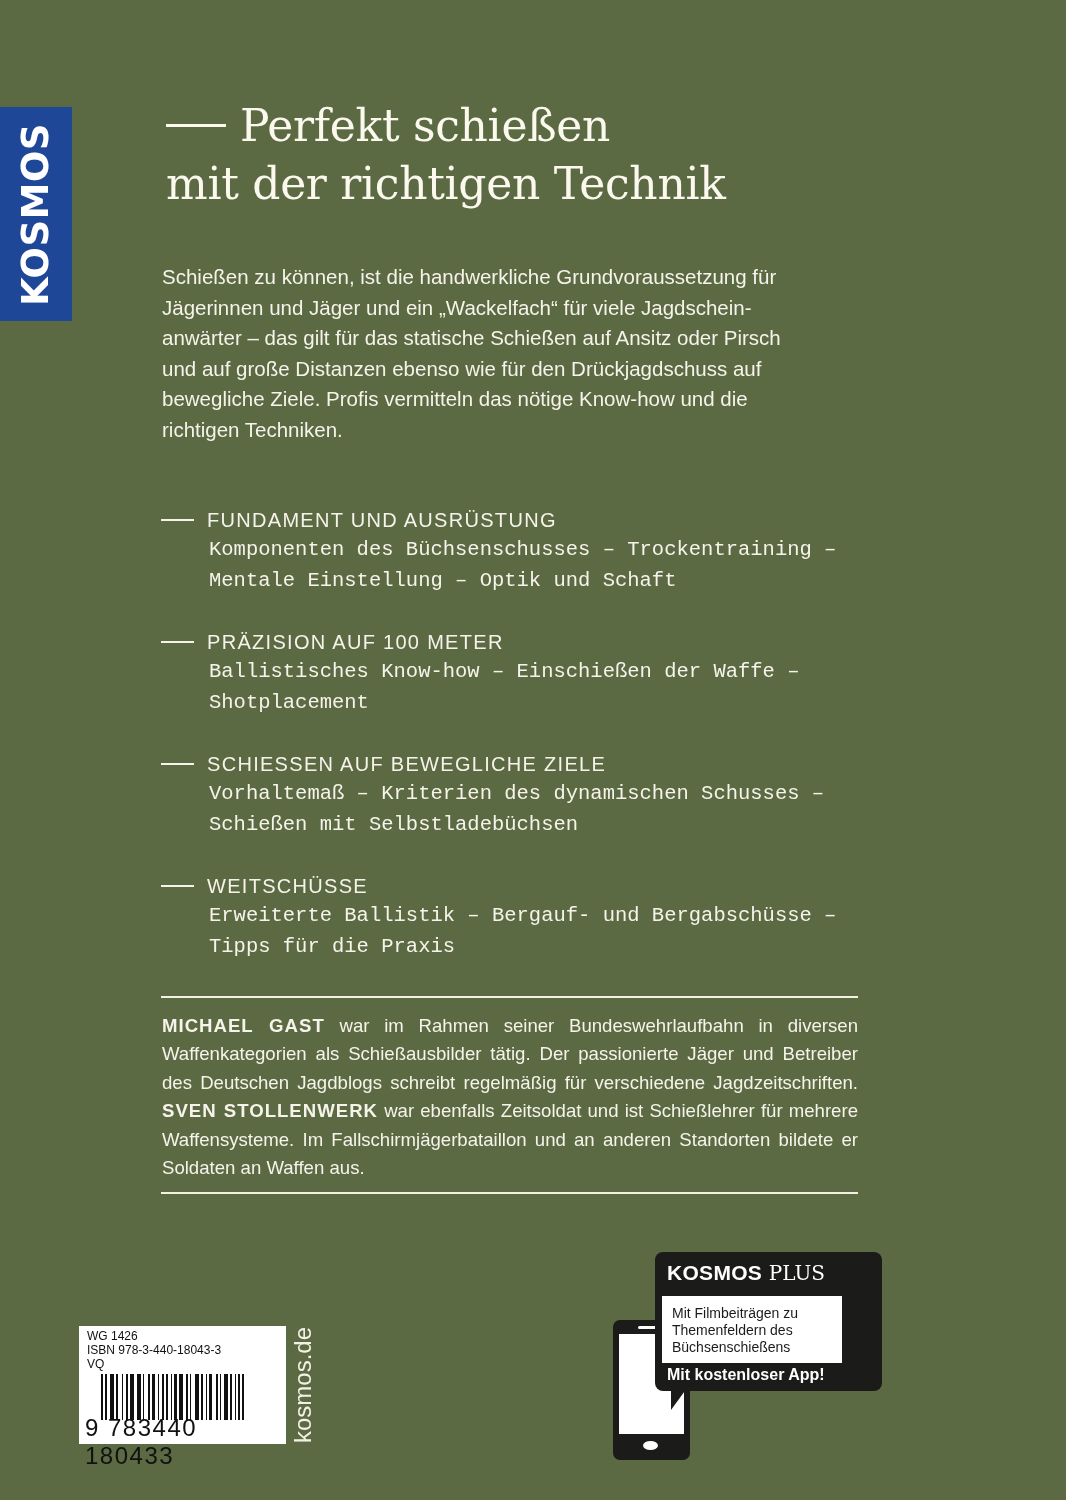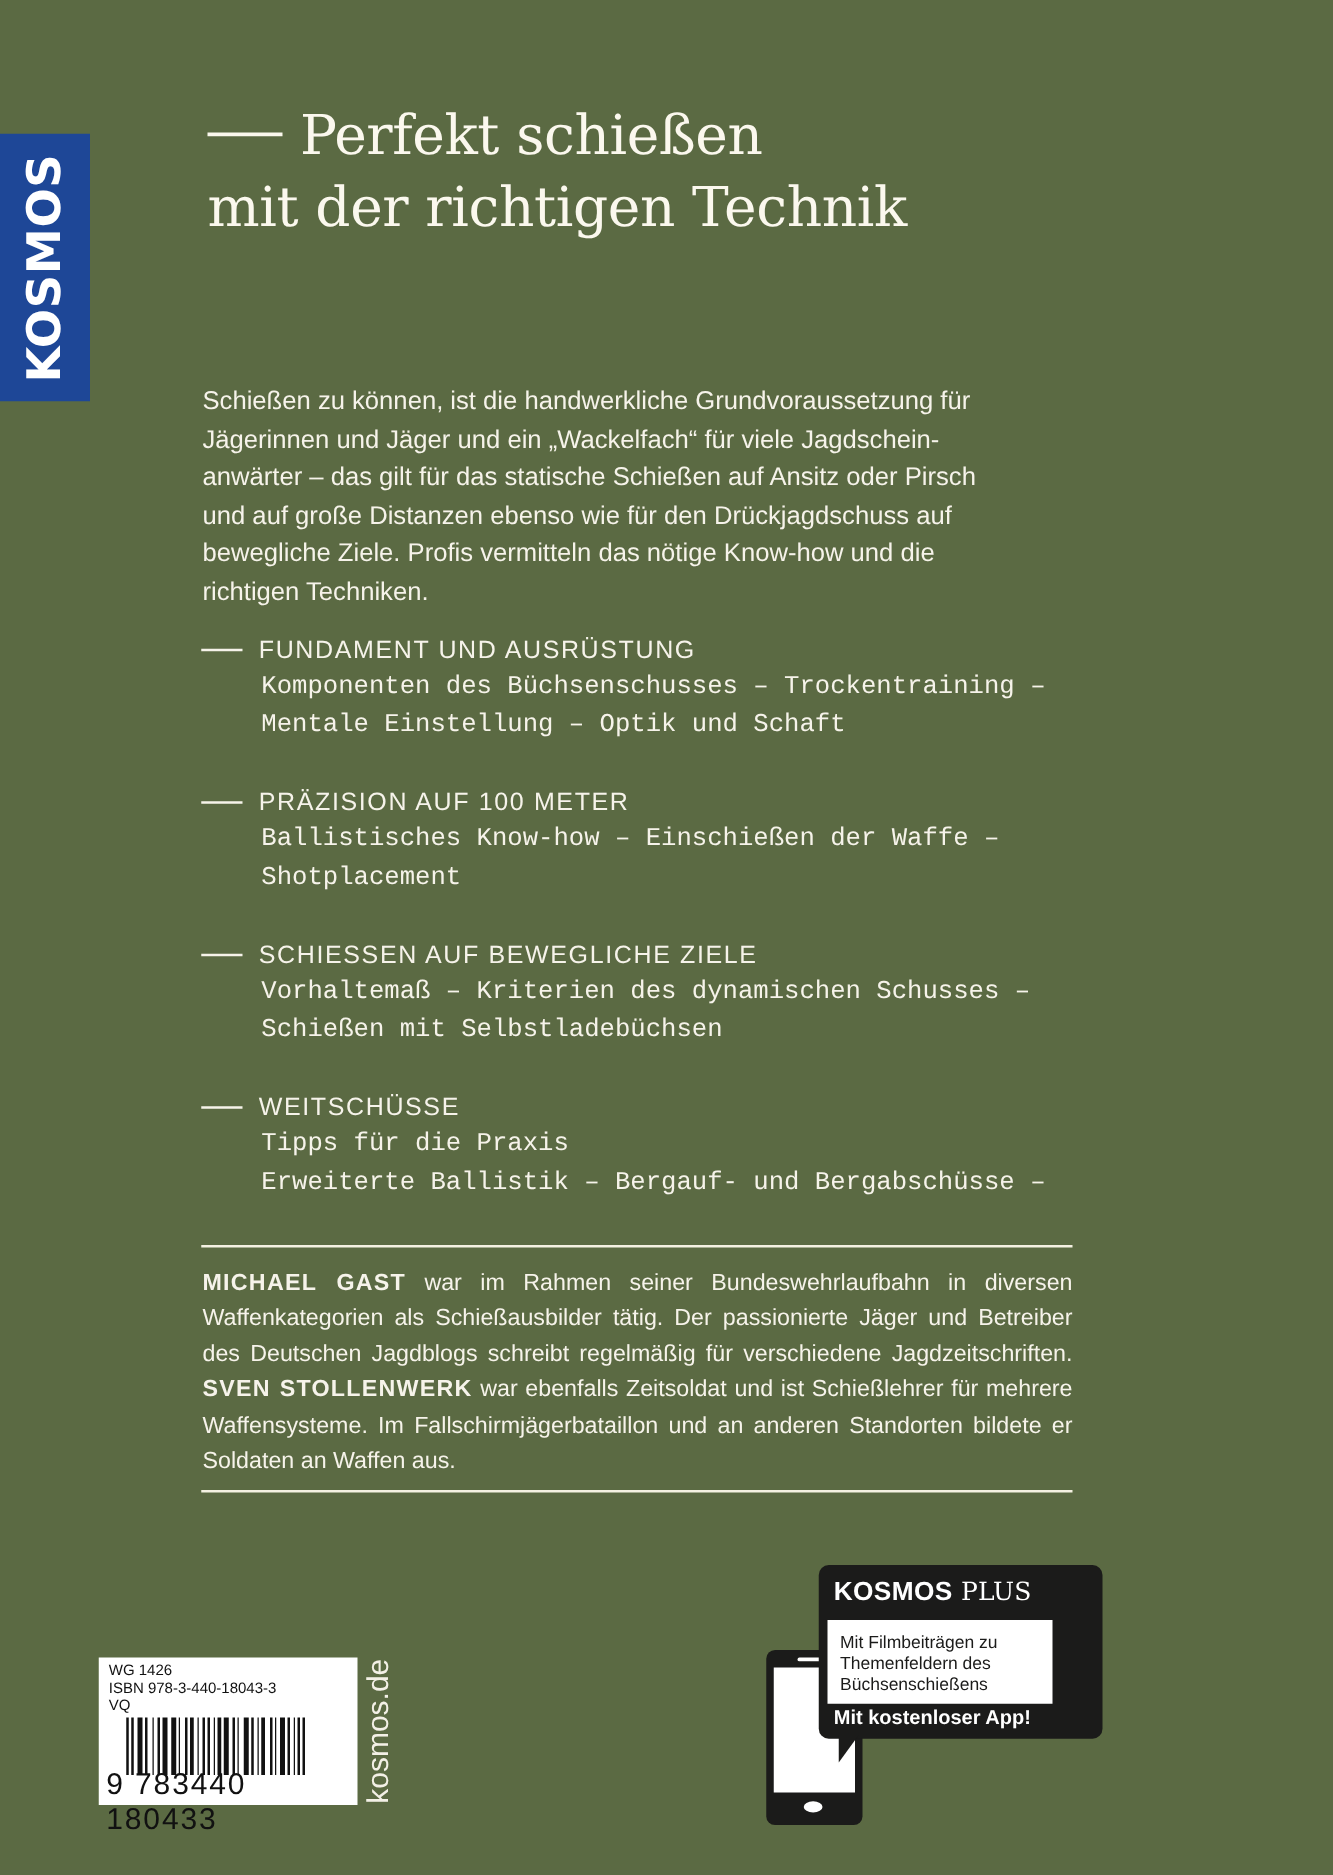--- a/index.html
+++ b/index.html
@@ -21,34 +21,33 @@
       display: block;
       transform: rotate(-90deg);
       white-space: nowrap;
       font-family: "DejaVu Sans", sans-serif;
       font-weight: bold;
       font-size: 37px;
       color: #ffffff;
       letter-spacing: 0.5px;
     }
     .headline {
-      position: absolute; left: 166px; top: 80px;
+      position: absolute; left: 166px; top: 97px;
       font-family: "DejaVu Serif", serif;
       font-size: 44px; line-height: 58px;
       color: #fbf8ee;
       letter-spacing: -0.3px;
     }
     .headline .dash { display: inline-block; width: 60px; height: 3px; background: #fbf8ee; vertical-align: middle; margin-right: 14px; position: relative; top: -4px; }
     .intro {
       position: absolute; left: 162px; top: 262px;
       width: 720px;
       font-size: 20.5px; line-height: 30.5px;
       font-family: "Liberation Sans", sans-serif;
       color: #f6f3ea;
-      margin-top: 44px;
     }
     .sections { position: absolute; left: 161px; top: 505px; width: 760px; }
     .section { margin-bottom: 31px; }
     .section-head { display: flex; align-items: center; height: 30px; }
     .section-head .rule { width: 33px; height: 2px; background: #f6f3ea; margin-right: 13px; }
     .section-head .title {
       font-family: "Liberation Sans", sans-serif;
       font-weight: normal; font-size: 20px; letter-spacing: 1.3px;
     }
     .section-body {
@@ -154,22 +153,22 @@
       <div>Vorhaltemaß – Kriterien des dynamischen Schusses –</div>
       <div>Schießen mit Selbstladebüchsen</div>
     </div>
   </div>
   <div class="section">
     <div class="section-head">
         <span class="rule"></span>
         <span class="title">WEITSCHÜSSE</span>
       </div>
     <div class="section-body">
+      <div>Erweiterte Ballistik – Bergauf- und Bergabschüsse –</div>
       <div>Tipps für die Praxis</div>
-      <div>Erweiterte Ballistik – Bergauf- und Bergabschüsse –</div>
     </div>
   </div>
 </div>
 
 <div class="hr" style="top:996px;"></div>
 <div class="bio"><b>MICHAEL GAST</b><span> war im Rahmen seiner Bundeswehrlaufbahn in diversen Waffenkategorien als Schießausbilder tätig. Der passionierte Jäger und Betreiber des Deutschen Jagdblogs schreibt regelmäßig für verschiedene Jagdzeitschriften. </span><b>SVEN STOLLENWERK</b><span> war ebenfalls Zeitsoldat und ist Schießlehrer für mehrere Waffensysteme. Im Fallschirmjägerbataillon und an anderen Standorten bildete er Soldaten an Waffen aus.</span></div>
 <div class="hr" style="top:1192px;"></div>
 
 <div class="barcode-box">
   <div class="meta">

